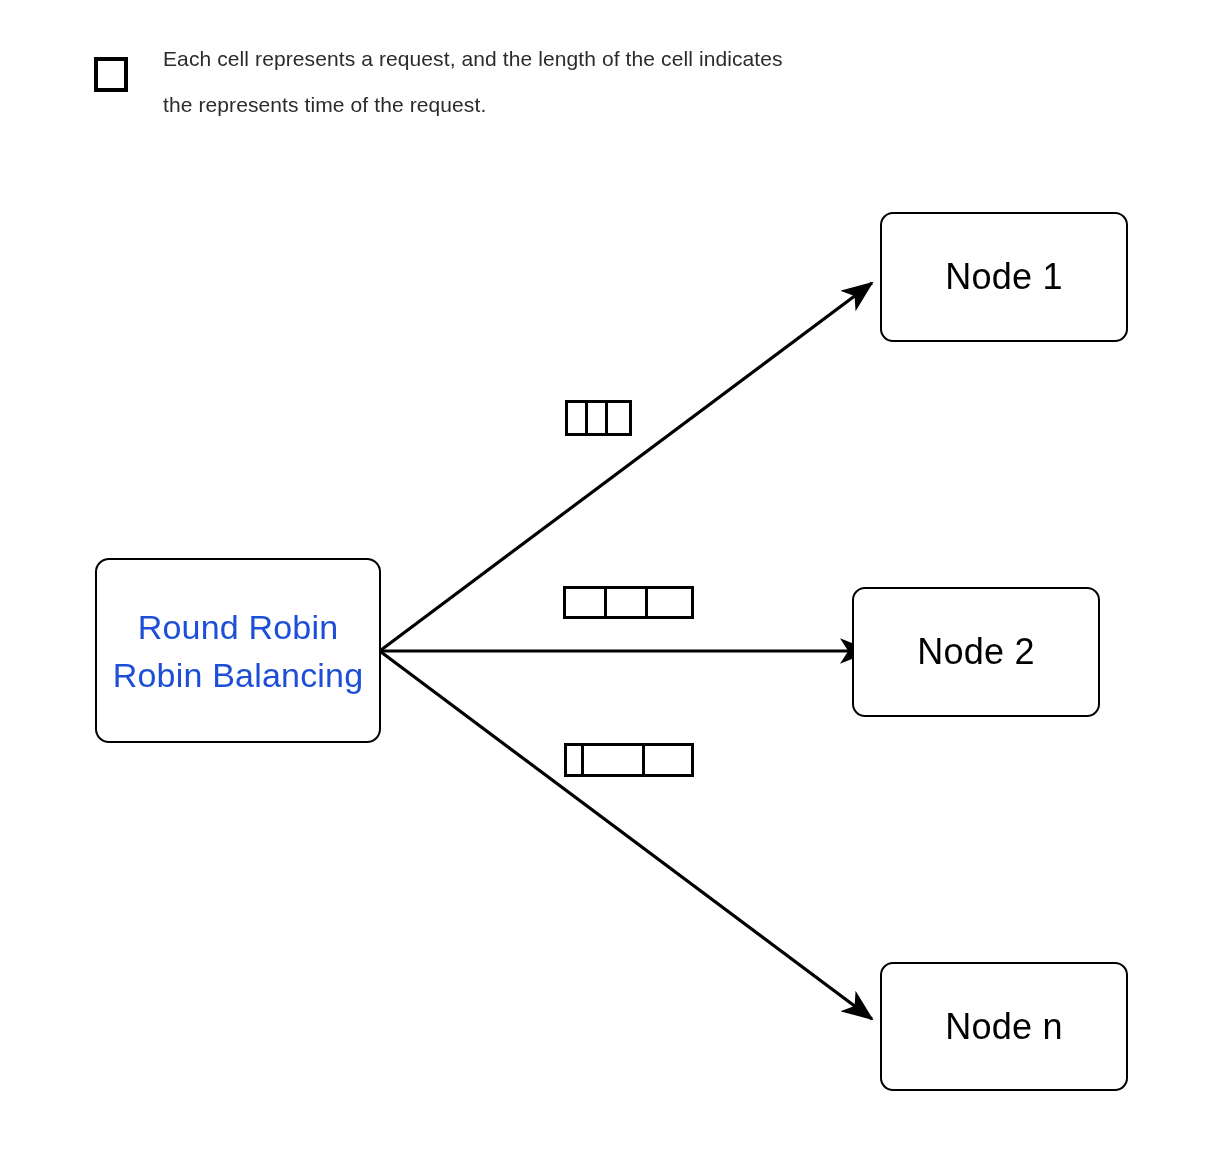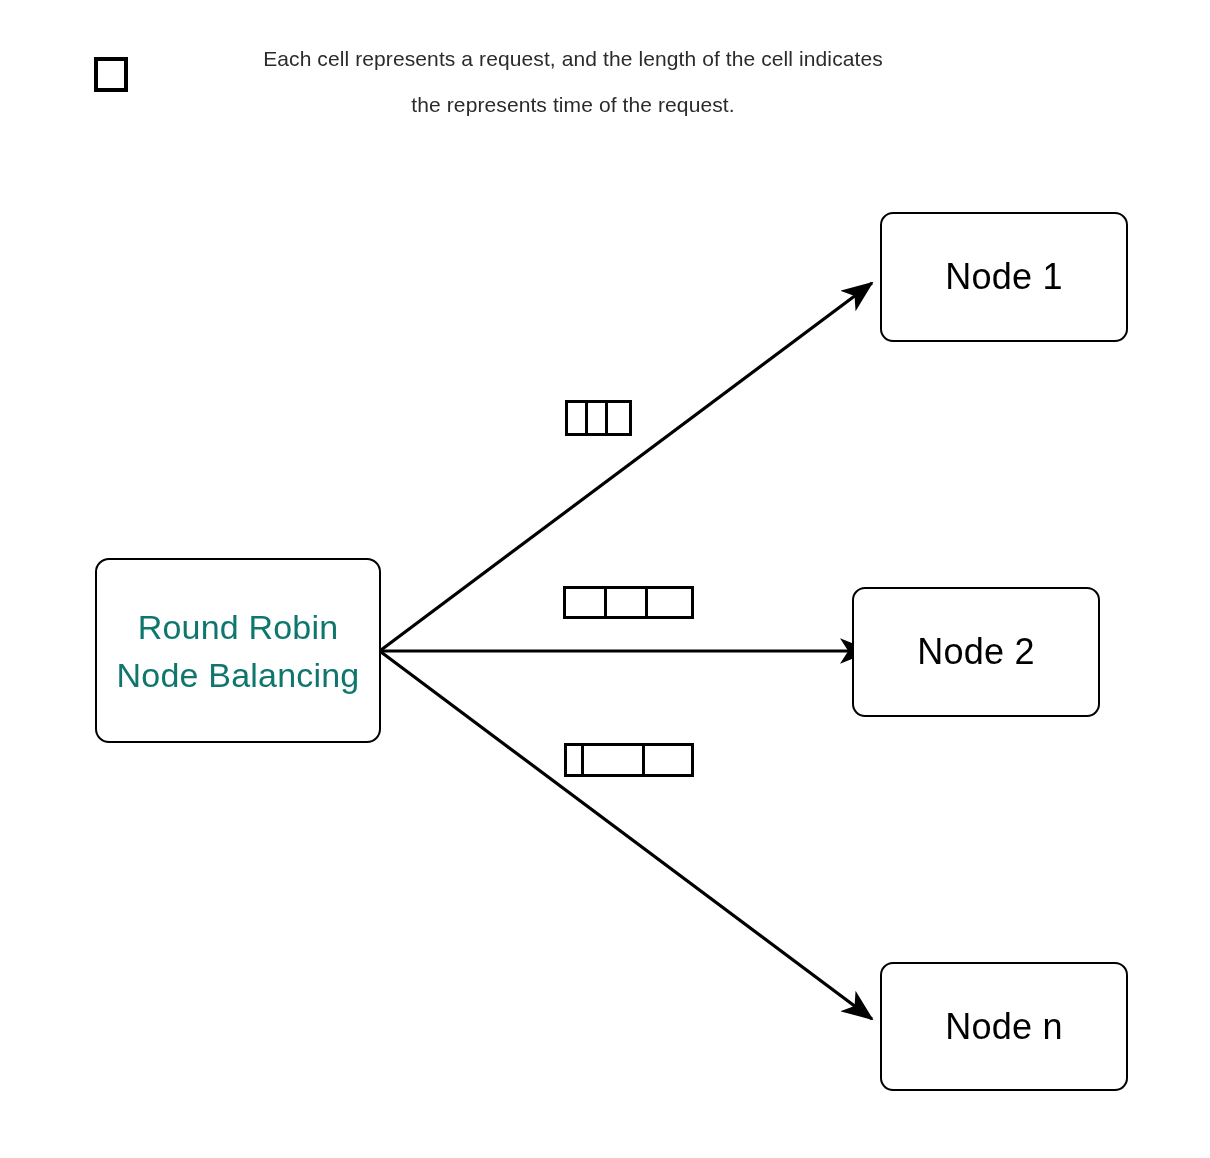--- a/index.html
+++ b/index.html
@@ -36,21 +36,20 @@
     top: 36px;
     width: 820px;
     font-size: 21px;
     line-height: 46px;
     color: #2b2b2b;
     letter-spacing: 0.1px;
   }
   #legend-text .legend-line {
     display: block;
     white-space: nowrap;
-    text-align: center;
   }
 
   
   #edges {
     position: absolute;
     left: 0;
     top: 0;
     width: 1210px;
     height: 1158px;
   }
@@ -76,21 +75,21 @@
   #source-box {
     left: 95px;
     top: 558px;
     width: 286px;
     height: 185px;
     border-radius: 14px;
     flex-direction: column;
   }
   #source-box .node-label {
     font-size: 34px;
-    color: #0f766e;
+    color: #1d4ed8;
     line-height: 48px;
   }
 
   #node-1-box { left: 880px; top: 212px;  width: 248px; height: 130px; }
   #node-2-box { left: 852px; top: 587px;  width: 248px; height: 130px; }
   #node-n-box { left: 880px; top: 962px;  width: 248px; height: 129px; }
 
   
   .cell-strip {
     position: absolute;
@@ -133,21 +132,21 @@
 
     <line x1="381" y1="650" x2="872" y2="283" stroke="#000000" stroke-width="3.2" marker-end="url(#arrowhead)"></line>
 
     <line x1="381" y1="651" x2="870" y2="651" stroke="#000000" stroke-width="3.2" marker-end="url(#arrowhead)"></line>
 
     <line x1="381" y1="652" x2="872" y2="1019" stroke="#000000" stroke-width="3.2" marker-end="url(#arrowhead)"></line>
   </svg>
 
   <div id="source-box" class="node-box">
     <span class="node-label">Round Robin</span>
-    <span class="node-label">Node Balancing</span>
+    <span class="node-label">Robin Balancing</span>
   </div>
 
   <div id="node-1-box" class="node-box">
     <span class="node-label">Node 1</span>
   </div>
 
   <div id="node-2-box" class="node-box">
     <span class="node-label">Node 2</span>
   </div>
 

